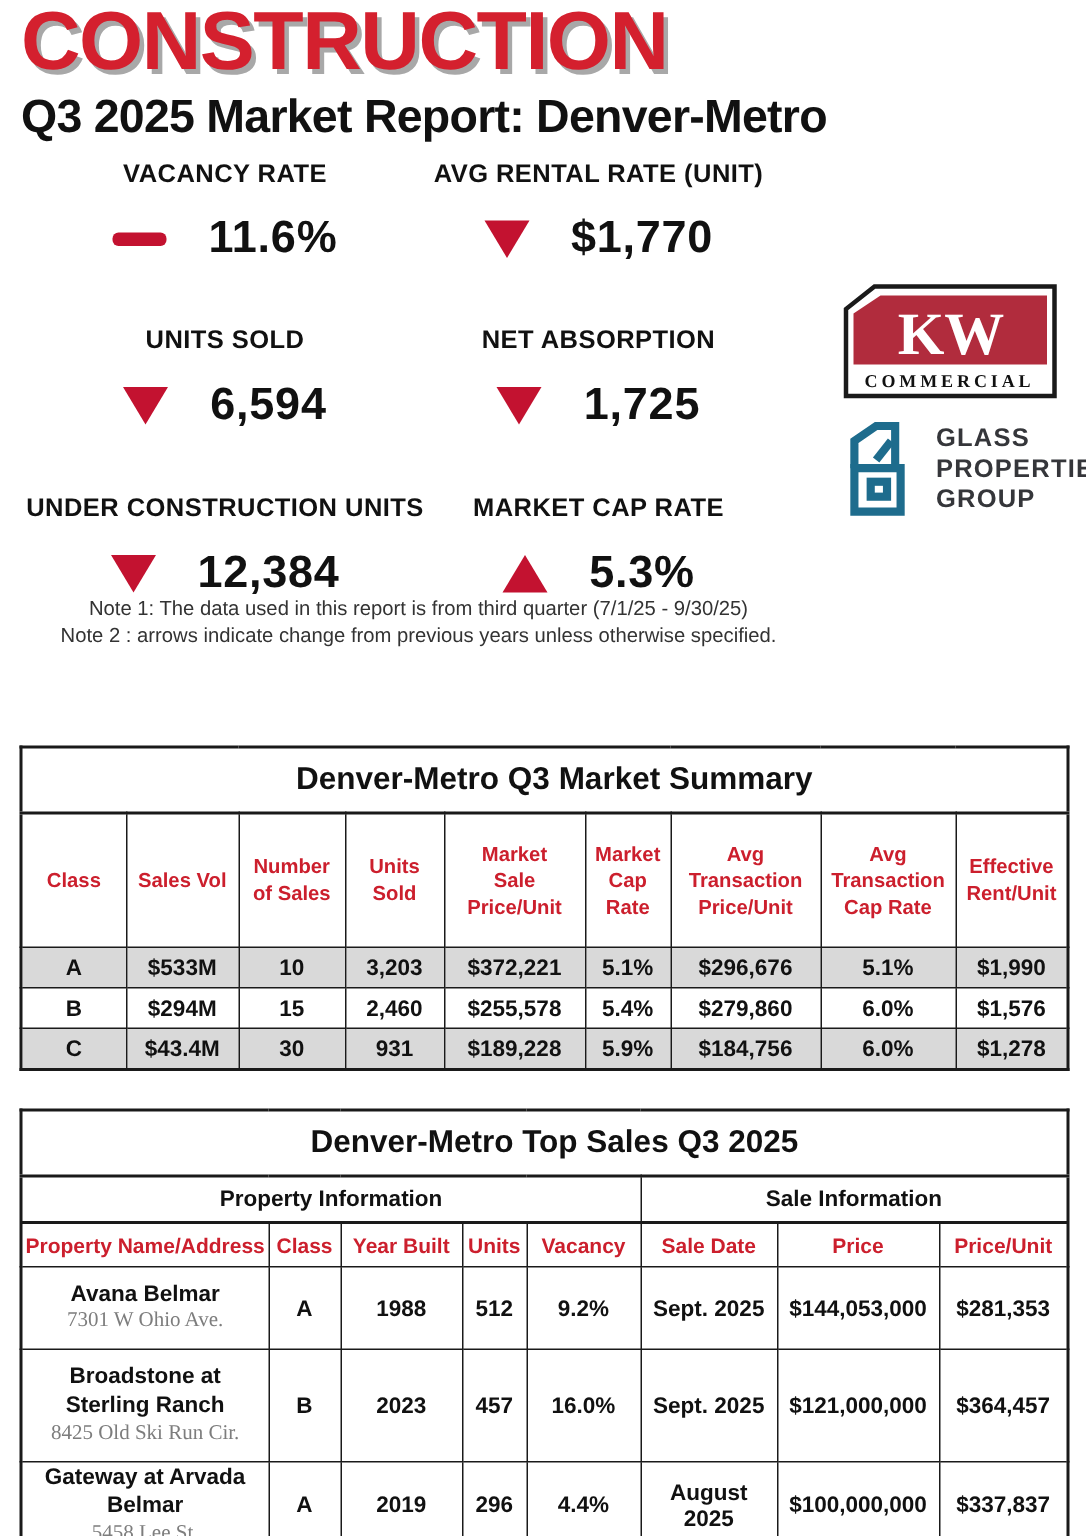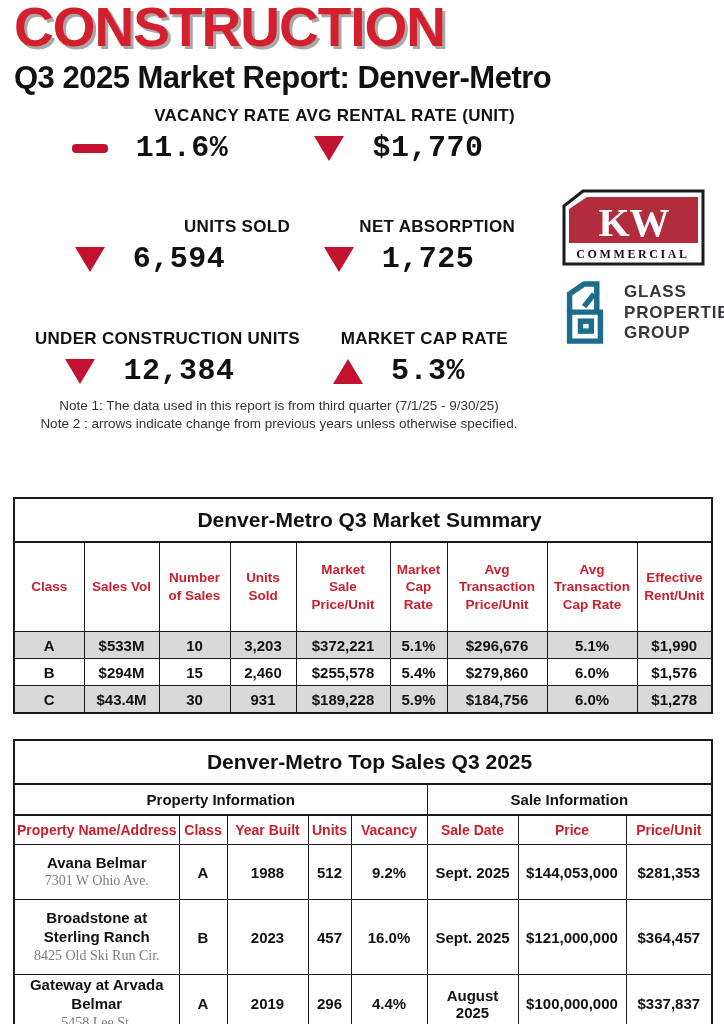--- a/index.html
+++ b/index.html
@@ -11,23 +11,23 @@
   .title {
     position:absolute; left:14px; top:0px; margin:0;
     font-size:55px; font-weight:bold; letter-spacing:-1px; line-height:1.0;
     color:#d4202e; text-shadow:3px 3px 0 #a8a8a8;
   }
   .subtitle {
     position:absolute; left:14px; top:60px; margin:0;
     font-size:31px; font-weight:bold; letter-spacing:-0.5px; color:#111;
   }
   
-  .stat { position:absolute; text-align:right; }
+  .stat { position:absolute; text-align:center; }
   .stat-label { font-weight:bold; font-size:17px; letter-spacing:0.3px; }
-  .stat-value-row { margin-top:5px; display:flex; align-items:center; justify-content:center; gap:28px;font-family:Liberation Mono, monospace; }
+  .stat-value-row { margin-top:16px; display:flex; align-items:center; justify-content:center; gap:28px; }
   .stat-value { font-weight:bold; font-size:30px; letter-spacing:0.5px; }
   .tri { width:0; height:0; display:inline-block; }
   .tri.down { border-left:15px solid transparent; border-right:15px solid transparent; border-top:25px solid #c31230; }
   .tri.up   { border-left:15px solid transparent; border-right:15px solid transparent; border-bottom:25px solid #c31230; }
   .dash { width:36px; height:9px; border-radius:4px; background:#c31230; display:inline-block; }
   .notes { position:absolute; left:0; top:397px; width:558px; text-align:center; font-size:13.5px; color:#333; line-height:1.3; }
   
   .kw-logo { position:absolute; left:562px; top:189px; }
   .kw-initials { font-family:"Liberation Serif", serif; font-size:40px; font-weight:bold; fill:#fff; text-anchor:middle; }
   .kw-word { font-family:"Liberation Serif", serif; font-size:12px; font-weight:bold; fill:#111; text-anchor:middle; letter-spacing:2.6px; }

